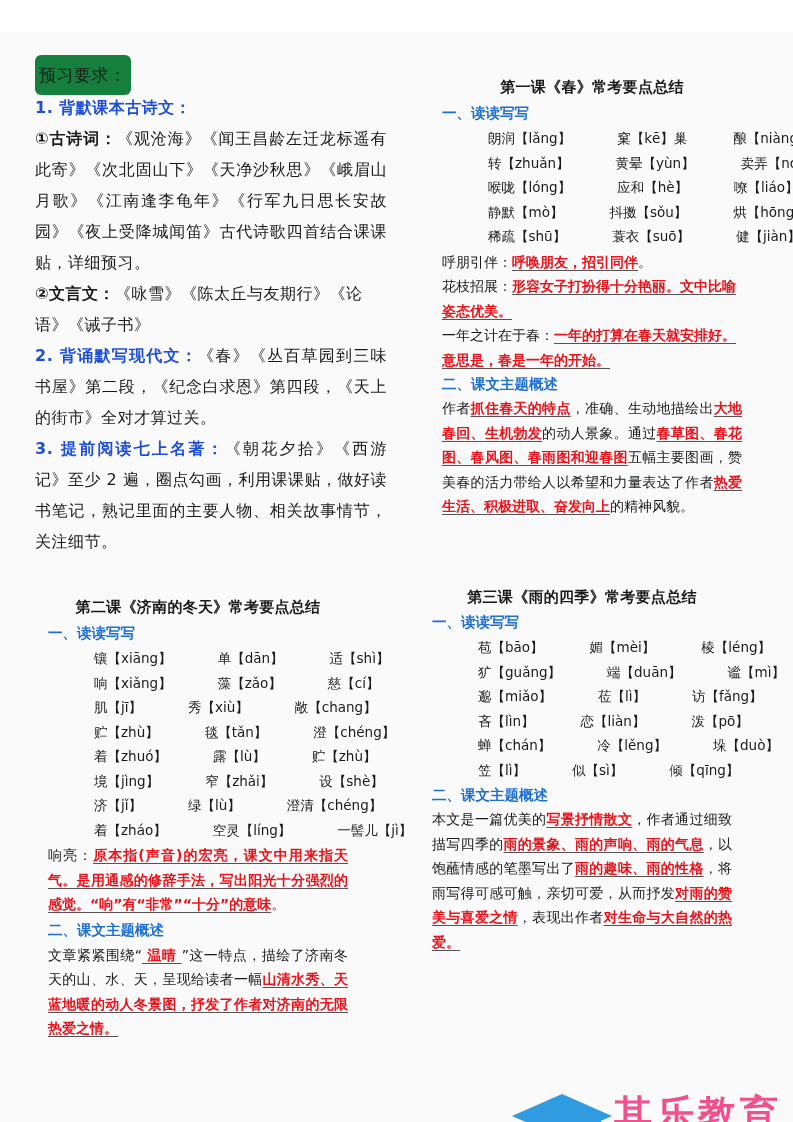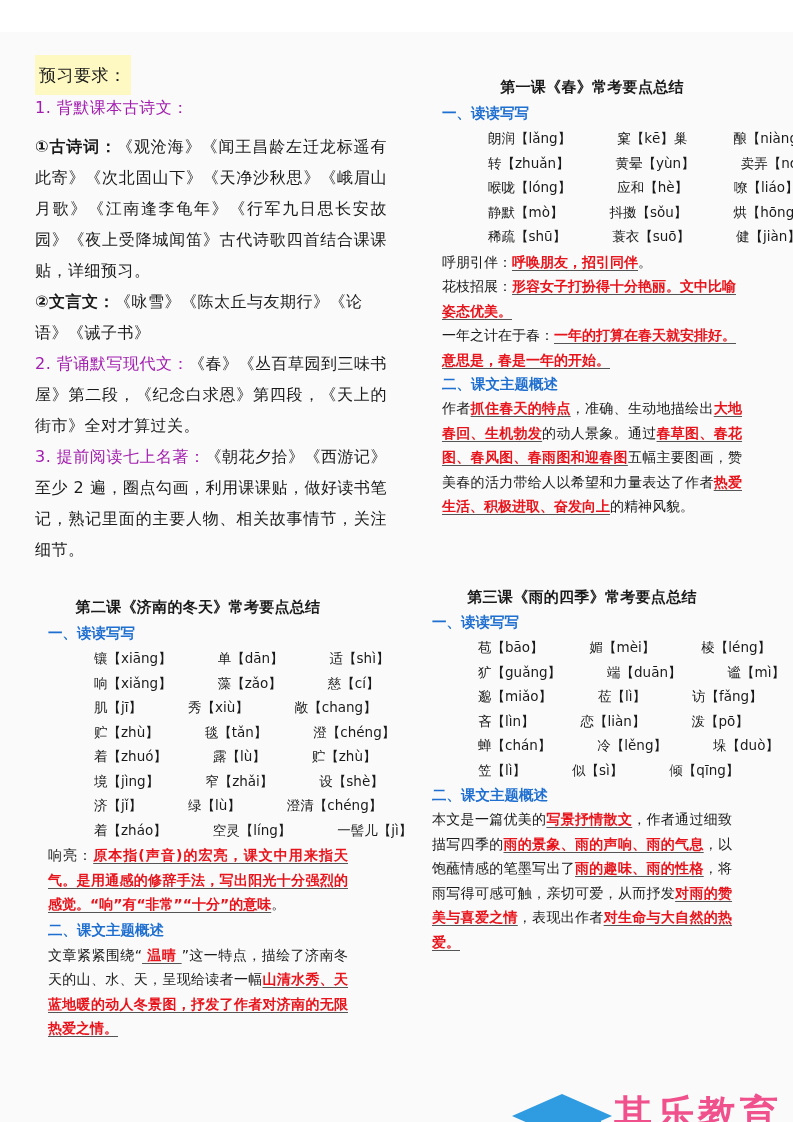--- a/index.html
+++ b/index.html
@@ -8,42 +8,42 @@
     background: #ffffff;
     font-family: "DejaVu Sans", "Liberation Sans", sans-serif;
     color: #1a1a1a;
   }
   .page {
     position: absolute; left: 0; top: 32px; width: 793px; height: 1090px;
     background: #fafafa;
   }
   .block { position: absolute; }
   .txt { font-size: 16px; line-height: 31px; letter-spacing: 0.5px; }
-  .red { color: #a21caf; font-weight: normal; }
+  .red { color: #1d4ed8; font-weight: bold; }
   .ul { color: #e8141c; font-weight: bold; text-decoration: underline; text-decoration-color: #555; text-underline-offset: 3px; }
-  .hl { background: #fef9c3; padding: 10px 4px; font-size: 17px; }
+  .hl { background: #15803d; padding: 10px 4px; font-size: 17px; border-radius: 6px; }
   .title { font-weight: bold; font-size: 15px; text-align: center; letter-spacing: 0.3px; }
   .sec { color: #1f6fd1; font-weight: bold; font-size: 14.5px; }
   .vocab { font-size: 13.5px; }
   .vrow { display: flex; height: 24.5px; align-items: center; }
   .vcell { white-space: nowrap; margin-left: 46px; }
   .body2 { font-size: 14px; line-height: 24.5px; }
   .logo { position: absolute; left: 510px; top: 1046px; width: 280px; height: 76px; margin-top: 46px; }
   .logo-cn { position: absolute; left: 104px; top: 0; color: #f0508c; font-weight: bold; font-size: 38px; letter-spacing: 4px; line-height: 44px; white-space: nowrap; }
   .logo-url { position: absolute; left: 108px; top: 46px; color: #505050; font-weight: bold; font-size: 20px; letter-spacing: 1px; white-space: nowrap; }
 </style>
 </head>
 <body>
 
 <div class="page"></div>
 
 <div class="block txt" style="left:35px; top:60px; width:352px;">
   <div style="height:32px;"><span class="hl">预习要求：</span></div>
   <div class="red">1. 背默课本古诗文：</div>
-  <div style="text-align:justify;margin-top:8px;">
+  <div style="text-align:justify;">
     <span style="font-weight:bold;">①古诗词：</span><span>《观沧海》《闻王昌龄左迁龙标遥有此寄》《次北固山下》《天净沙秋思》《峨眉山月歌》《江南逢李龟年》《行军九日思长安故园》《夜上受降城闻笛》古代诗歌四首结合课课贴，详细预习。</span>
   </div>
   <div>
     <span style="font-weight:bold;">②文言文：</span><span>《咏雪》《陈太丘与友期行》《论语》《诫子书》</span>
   </div>
   <div style="text-align:justify;">
     <span class="red">2. 背诵默写现代文：</span><span>《春》《丛百草园到三味书屋》第二段，《纪念白求恩》第四段，《天上的街市》全对才算过关。</span>
   </div>
   <div style="text-align:justify;">
     <span class="red">3. 提前阅读七上名著：</span><span>《朝花夕拾》《西游记》至少 2 遍，圈点勾画，利用课课贴，做好读书笔记，熟记里面的主要人物、相关故事情节，关注细节。</span>

